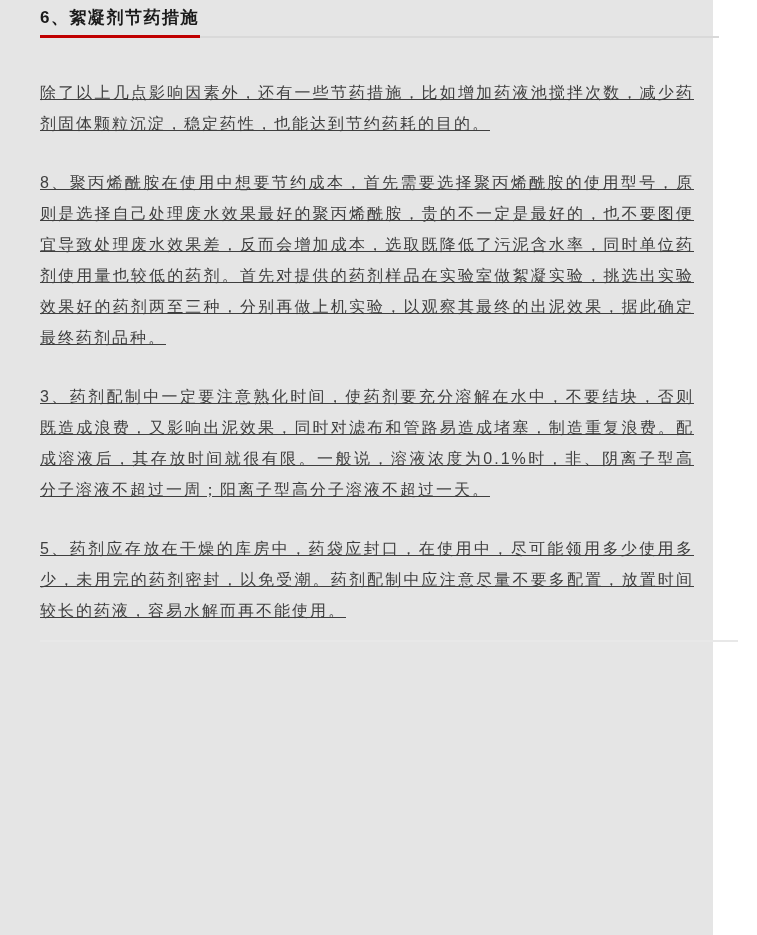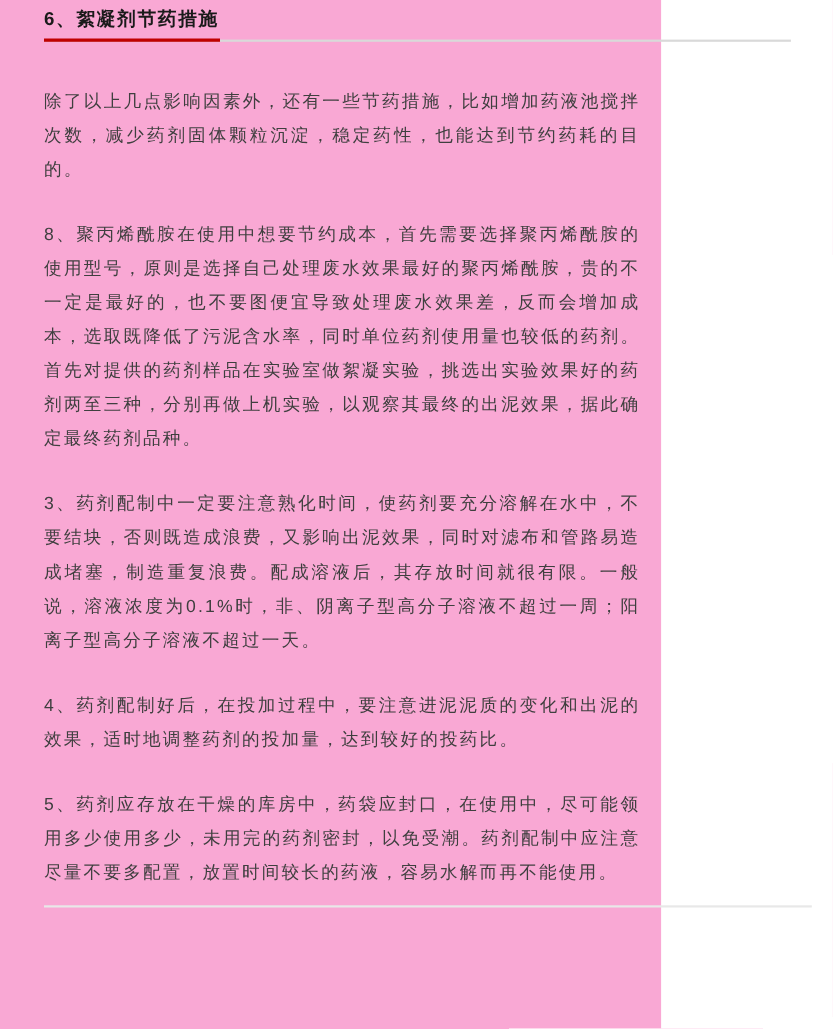--- a/index.html
+++ b/index.html
@@ -8,24 +8,24 @@
     background: #ffffff;
   }
   body {
     width: 757px;
     height: 935px;
     overflow: hidden;
     font-family: "Liberation Sans", "DejaVu Sans", sans-serif;
   }
   .page {
     box-sizing: border-box;
-    width: 601px;
+    width: 713px;
     height: 935px;
     padding: 8px 19px 0 40px;
-    background: #f9a8d4;
+    background: #e5e5e5;
   }
   .section-title {
     margin: 0;
     font-size: 17px;
     line-height: 20px;
     font-weight: bold;
     color: #1a1a1a;
     letter-spacing: 1.5px;
     font-family: "Liberation Sans", "DejaVu Sans", sans-serif;
   }
@@ -52,20 +52,21 @@
     background: #c00000;
   }
   .body-text p {
     margin: 0 0 28px 0;
     font-size: 16px;
     line-height: 31px;
     letter-spacing: 2px;
     color: #3f3f3f;
     text-align: justify;
     text-justify: inter-character;
+    text-decoration: underline;
   }
   .body-text p:last-of-type {
     margin-bottom: 14px;
   }
   .bottom-rule {
     width: 698px;
     height: 2px;
     background: #e8e8e8;
   }
 </style>
@@ -83,20 +84,19 @@
 
   <div class="body-text">
     <p>除了以上几点影响因素外，还有一些节药措施，比如增加药液池搅拌次数，减少药剂固体颗粒沉淀，稳定药性，也能达到节约药耗的目的。</p>
 
     <p>8、聚丙烯酰胺在使用中想要节约成本，首先需要选择聚丙烯酰胺的使用型号，原则是选择自己处理废水效果最好的聚丙烯酰胺，贵的不一定是最好的，也不要图便宜导致处理废水效果差，反而会增加成本，选取既降低了污泥含水率，同时单位药剂使用量也较低的药剂。首先对提供的药剂样品在实验室做絮凝实验，挑选出实验效果好的药剂两至三种，分别再做上机实验，以观察其最终的出泥效果，据此确定最终药剂品种。</p>
 
 
 
     <p>3、药剂配制中一定要注意熟化时间，使药剂要充分溶解在水中，不要结块，否则既造成浪费，又影响出泥效果，同时对滤布和管路易造成堵塞，制造重复浪费。配成溶液后，其存放时间就很有限。一般说，溶液浓度为0.1%时，非、阴离子型高分子溶液不超过一周；阳离子型高分子溶液不超过一天。</p>
 
-    <p>4、药剂配制好后，在投加过程中，要注意进泥泥质的变化和出泥的效果，适时地调整药剂的投加量，达到较好的投药比。</p>
 
     <p>5、药剂应存放在干燥的库房中，药袋应封口，在使用中，尽可能领用多少使用多少，未用完的药剂密封，以免受潮。药剂配制中应注意尽量不要多配置，放置时间较长的药液，容易水解而再不能使用。</p>
   </div>
 
   <div class="bottom-rule"></div>
 
 </div>
 
 </body></html>

